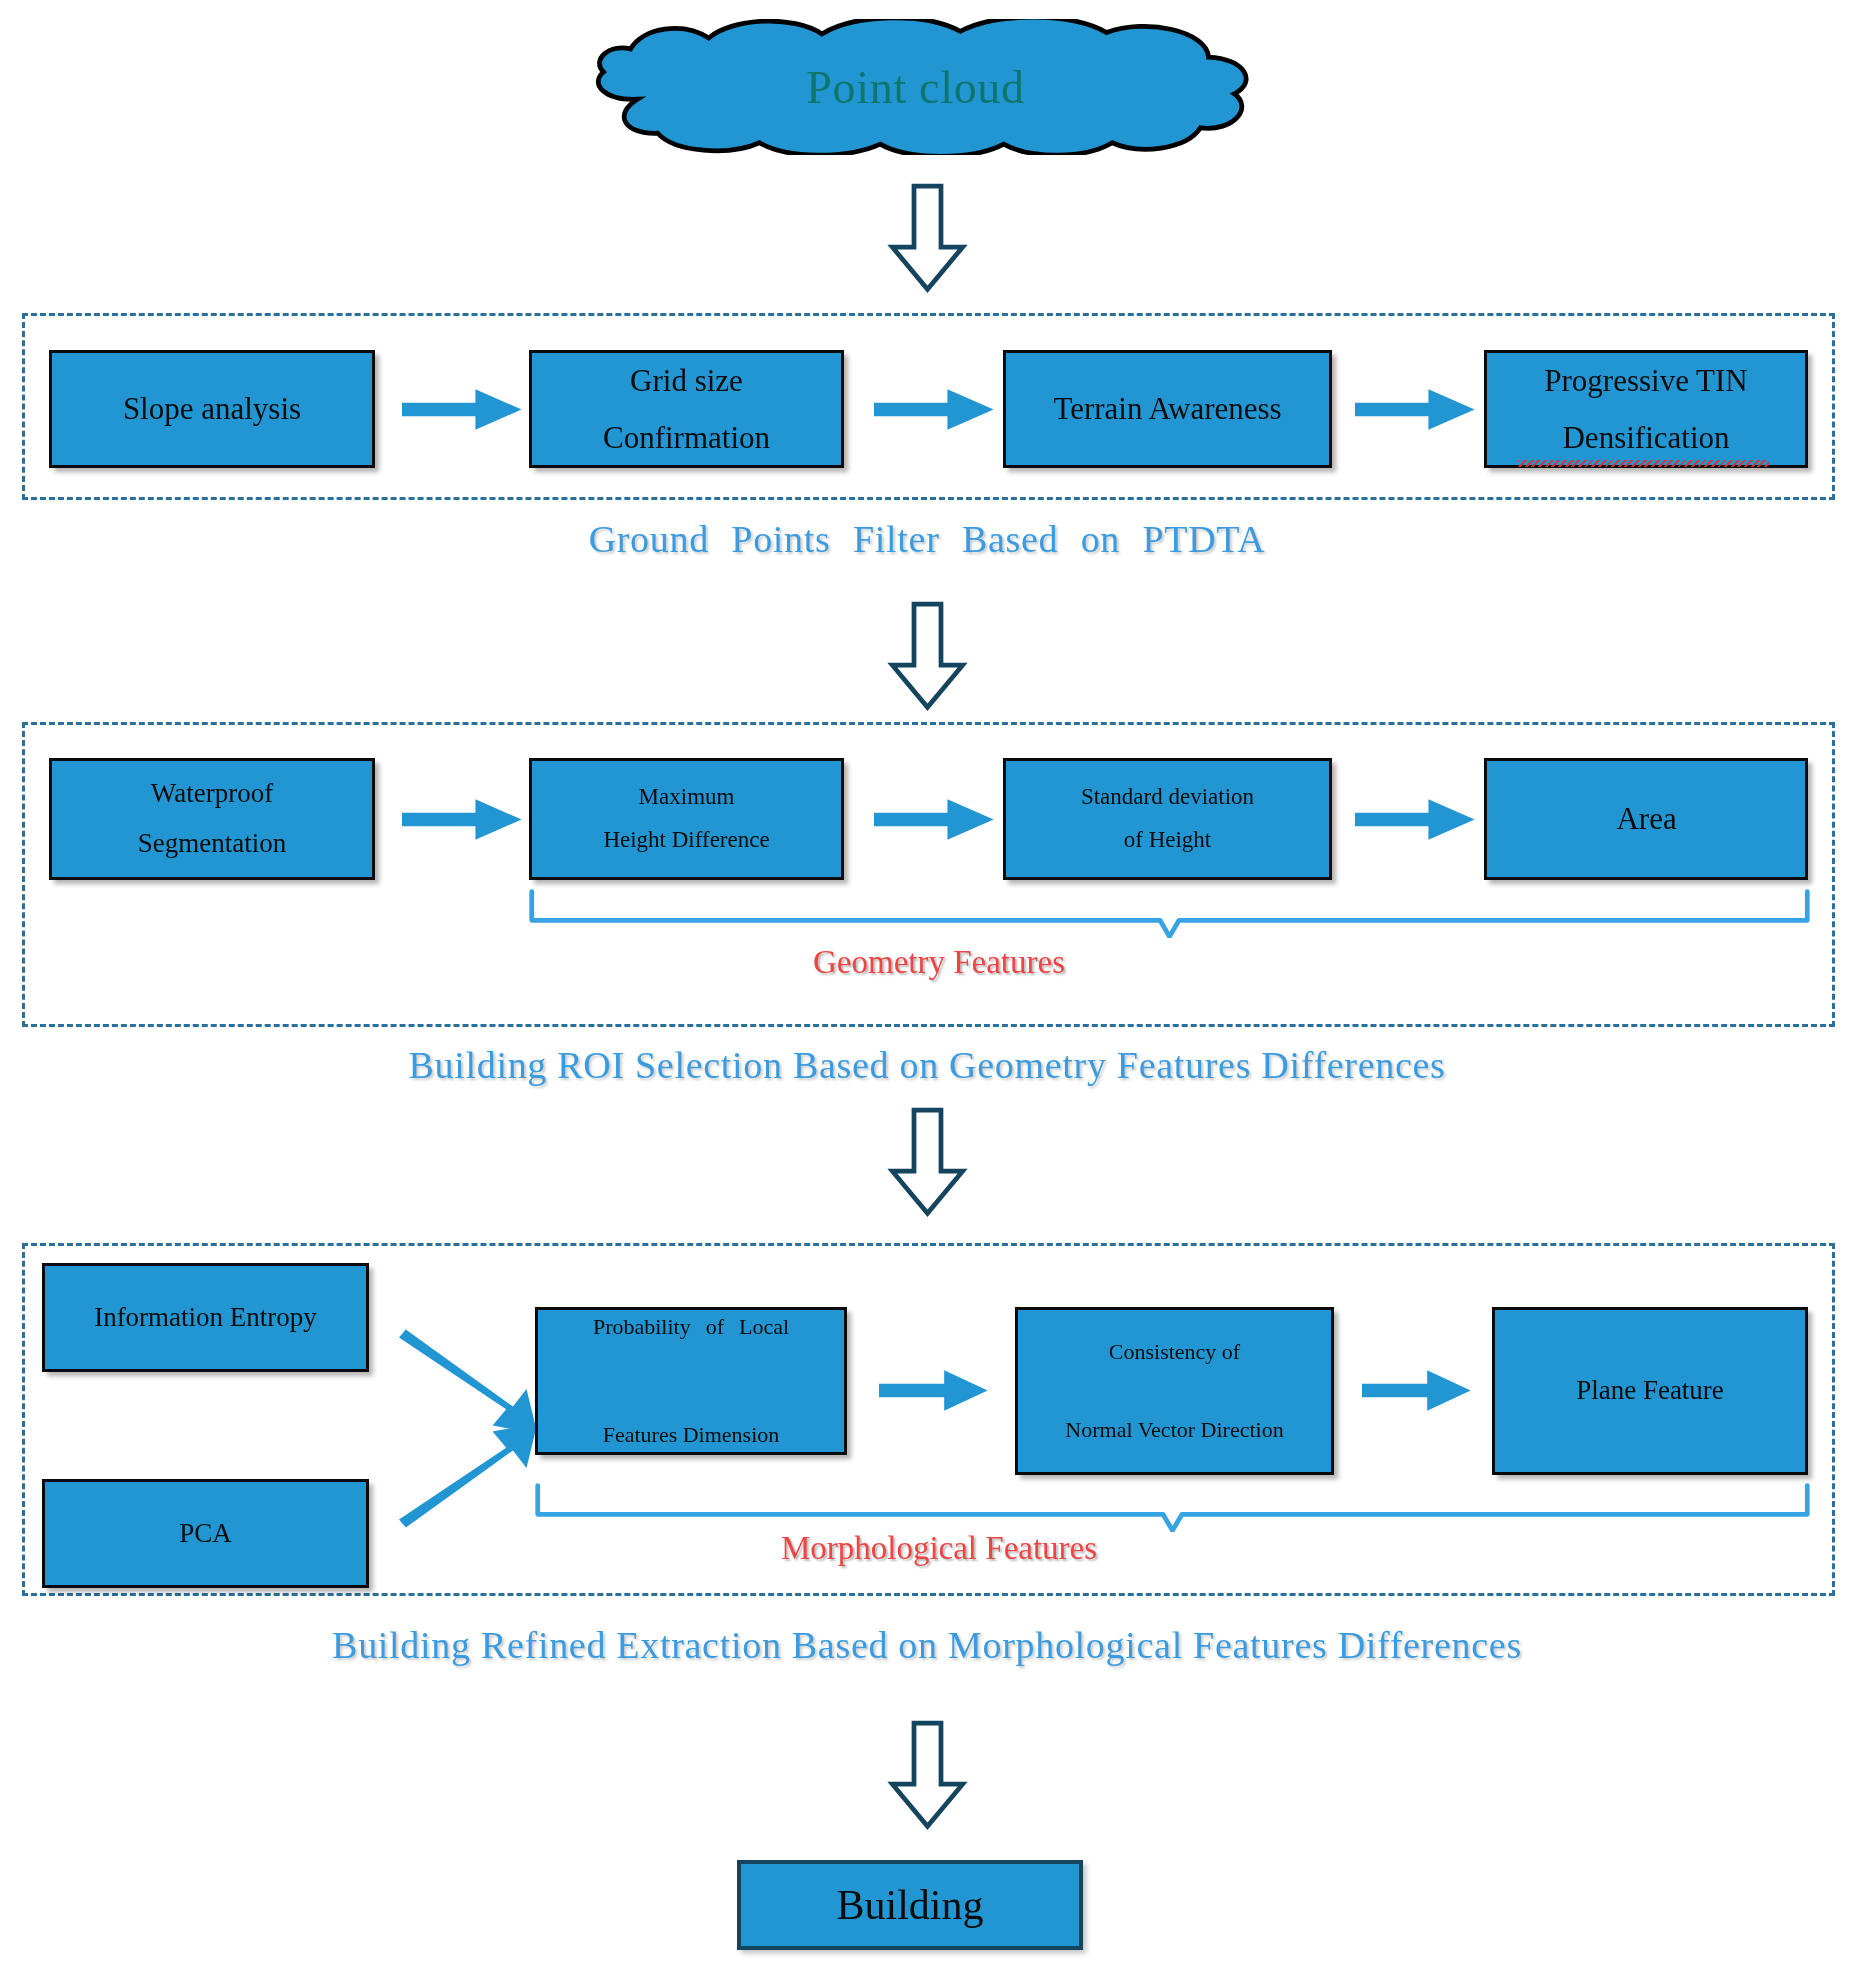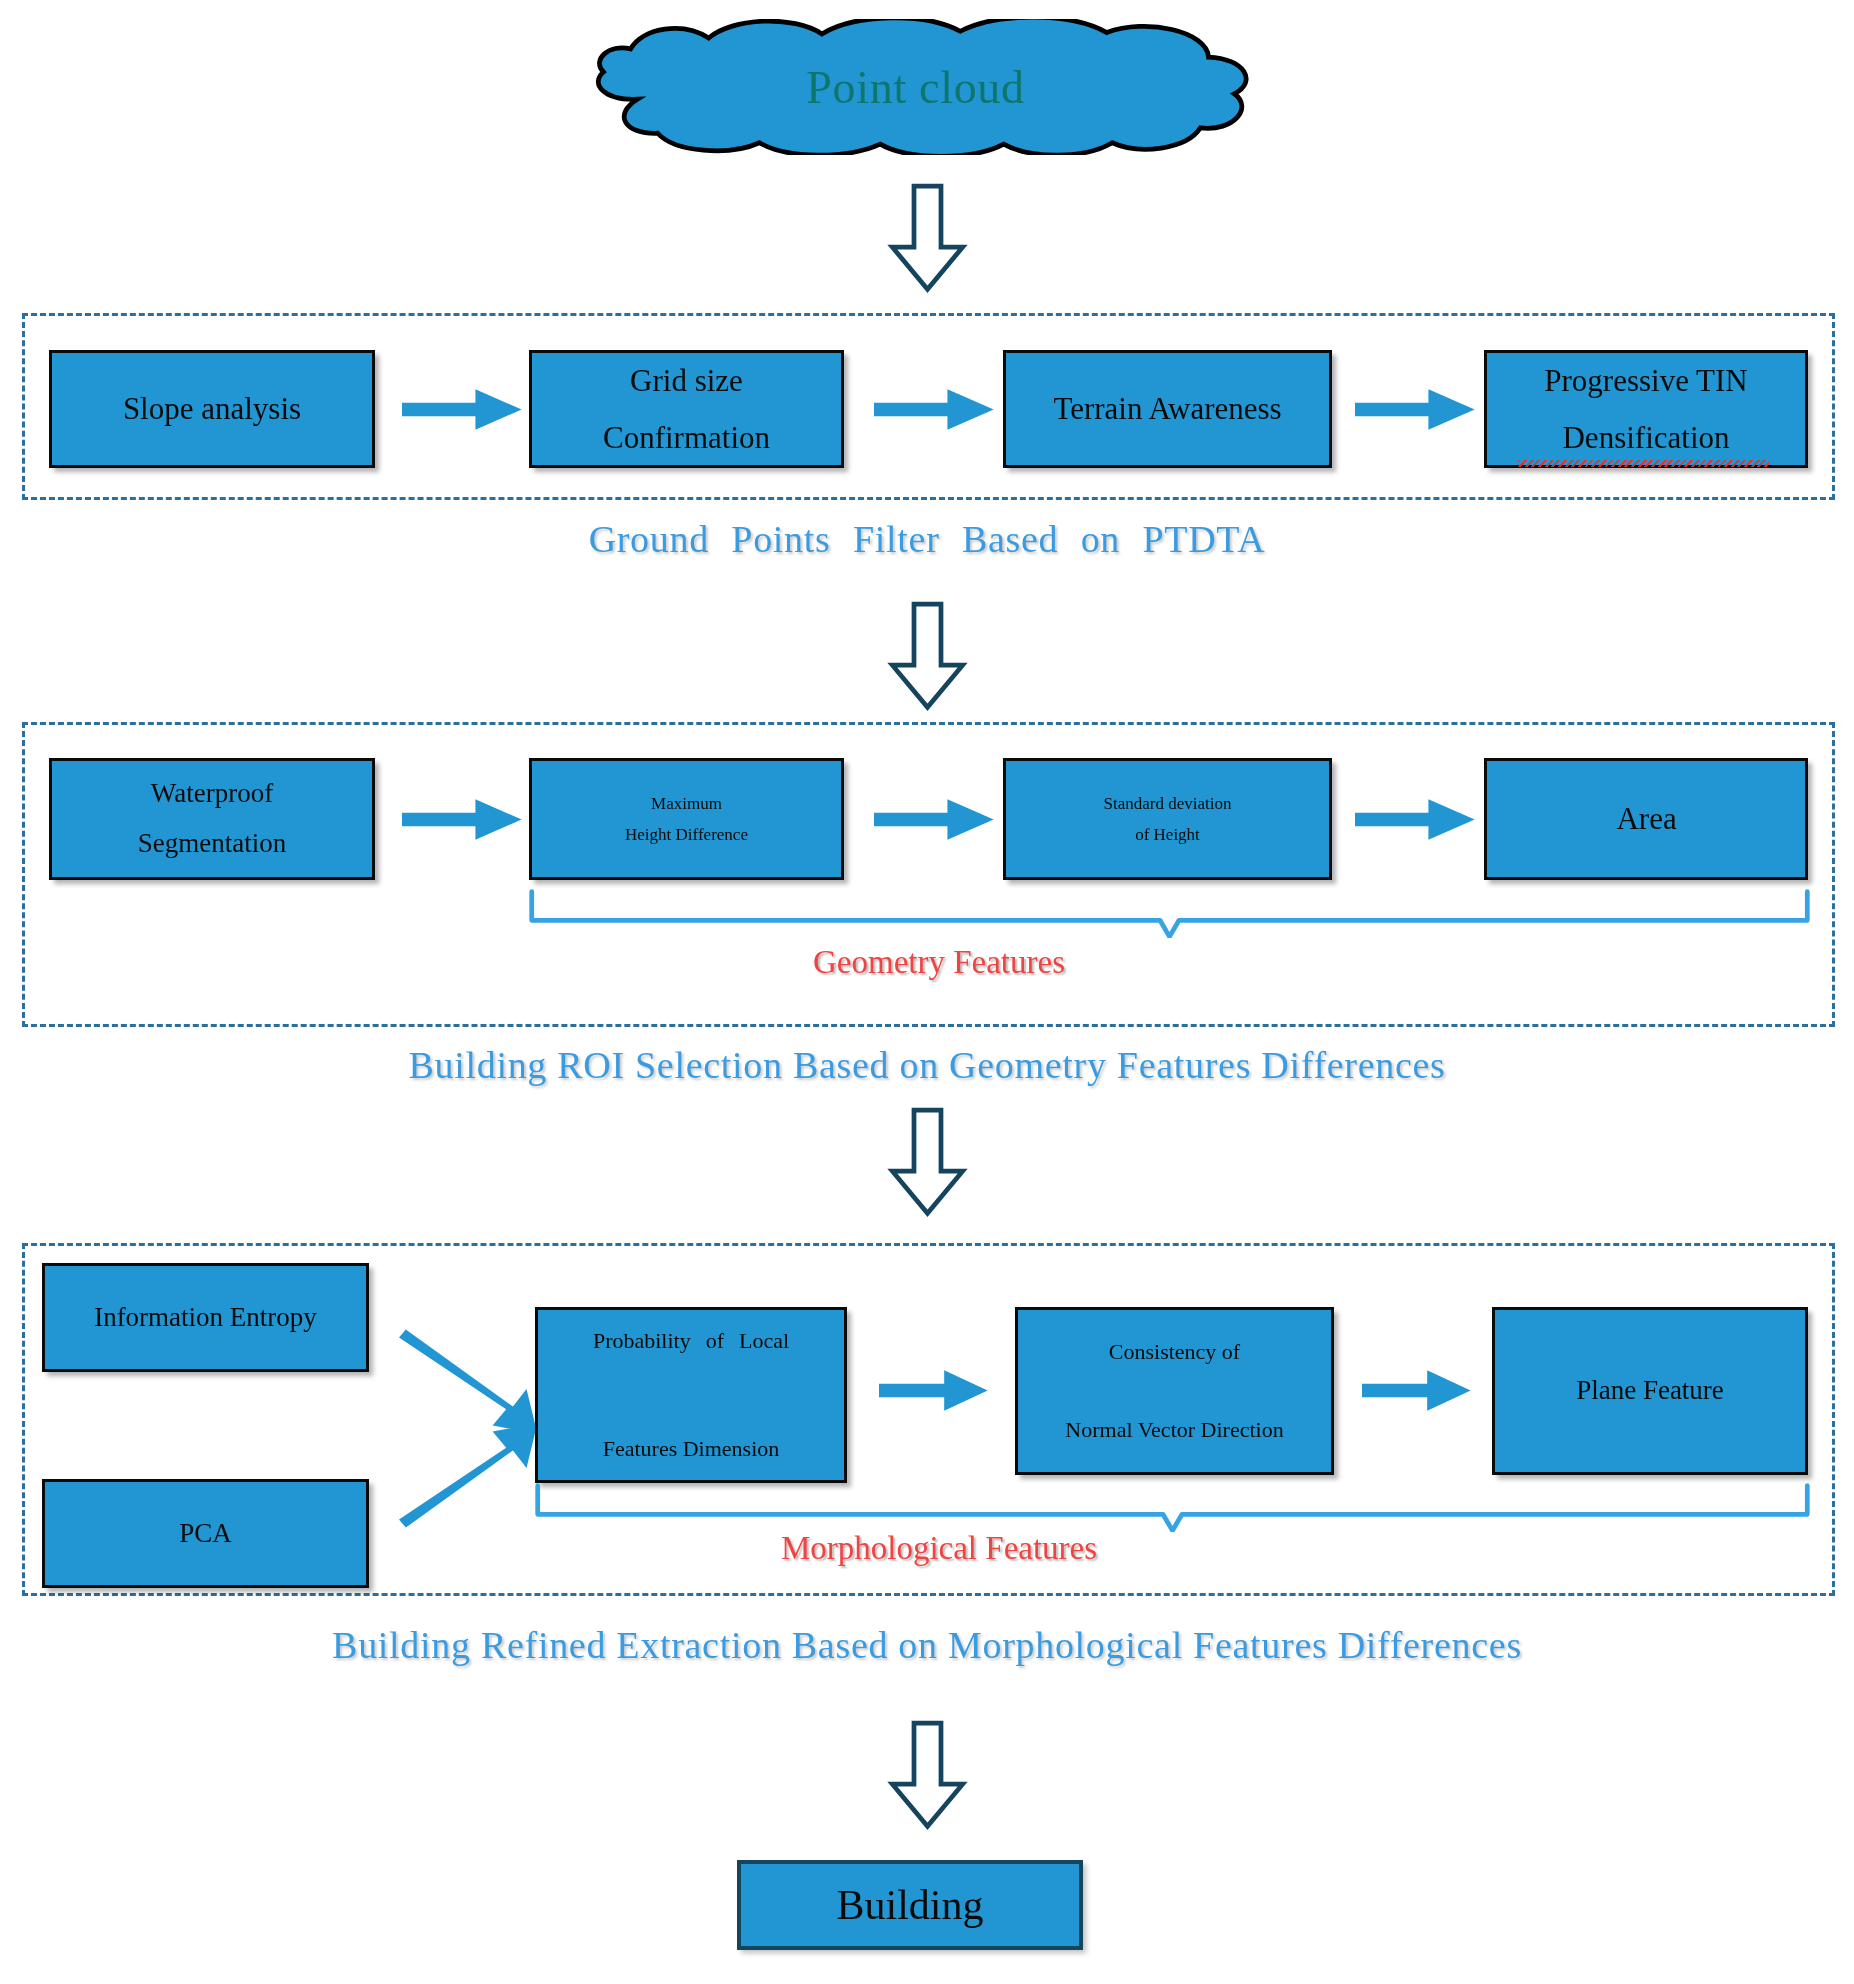--- a/index.html
+++ b/index.html
@@ -70,21 +70,21 @@
     justify-content: center;
     color: #0b0b0b;
     text-align: center;
     line-height: 1.85;
     padding: 2.7px 6.8px;
   }
   .pbox .ln { display:block; width:100%; }
 
   .fs-lg  { font-size: 31px; }
   .fs-md  { font-size: 27px; }
-  .fs-sm  { font-size: 17px; }
+  .fs-sm  { font-size: 23px; }
   .fs-xs  { font-size: 22px; }
   .justified { letter-spacing: 0px; word-spacing: 9.5px; }
 
   
   .flat-arrow {
     position: absolute;
     height: 43px;
   }
   .flat-arrow svg { display:block; width:100%; height:100%; }
 
@@ -290,21 +290,21 @@
       <path d="M10,8 L168,122 L188,96 L204,162 L138,150 L158,126 L0,20 Z" fill="#2196d3"></path>
     </svg>
   </div>
 
   <div class="diag-arrow" style="left:399px; top:1418px; width:156px; height:115px;">
     <svg viewBox="0 0 230 170" preserveAspectRatio="none">
       <path d="M10,162 L168,48 L188,74 L204,8 L138,20 L158,44 L0,150 Z" fill="#2196d3"></path>
     </svg>
   </div>
 
-  <div class="pbox fs-xs" style="left:535px; top:1307px; width:312px; height:176px;gap:30px;">
+  <div class="pbox fs-xs" style="left:535px; top:1307px; width:312px; height:148px;gap:30px;">
     <span class="ln justified">Probability   of   Local</span>
     <span class="ln" style="margin-top:37px;">Features Dimension</span>
   </div>
 
   <div class="flat-arrow" style="left:879px; top:1369px; width:110px;">
     <svg viewBox="0 0 162 64" preserveAspectRatio="none">
       <path d="M0,22 L96,22 L96,2 L160,32 L96,62 L96,42 L0,42 Z" fill="#2196d3"></path>
     </svg>
   </div>
 

